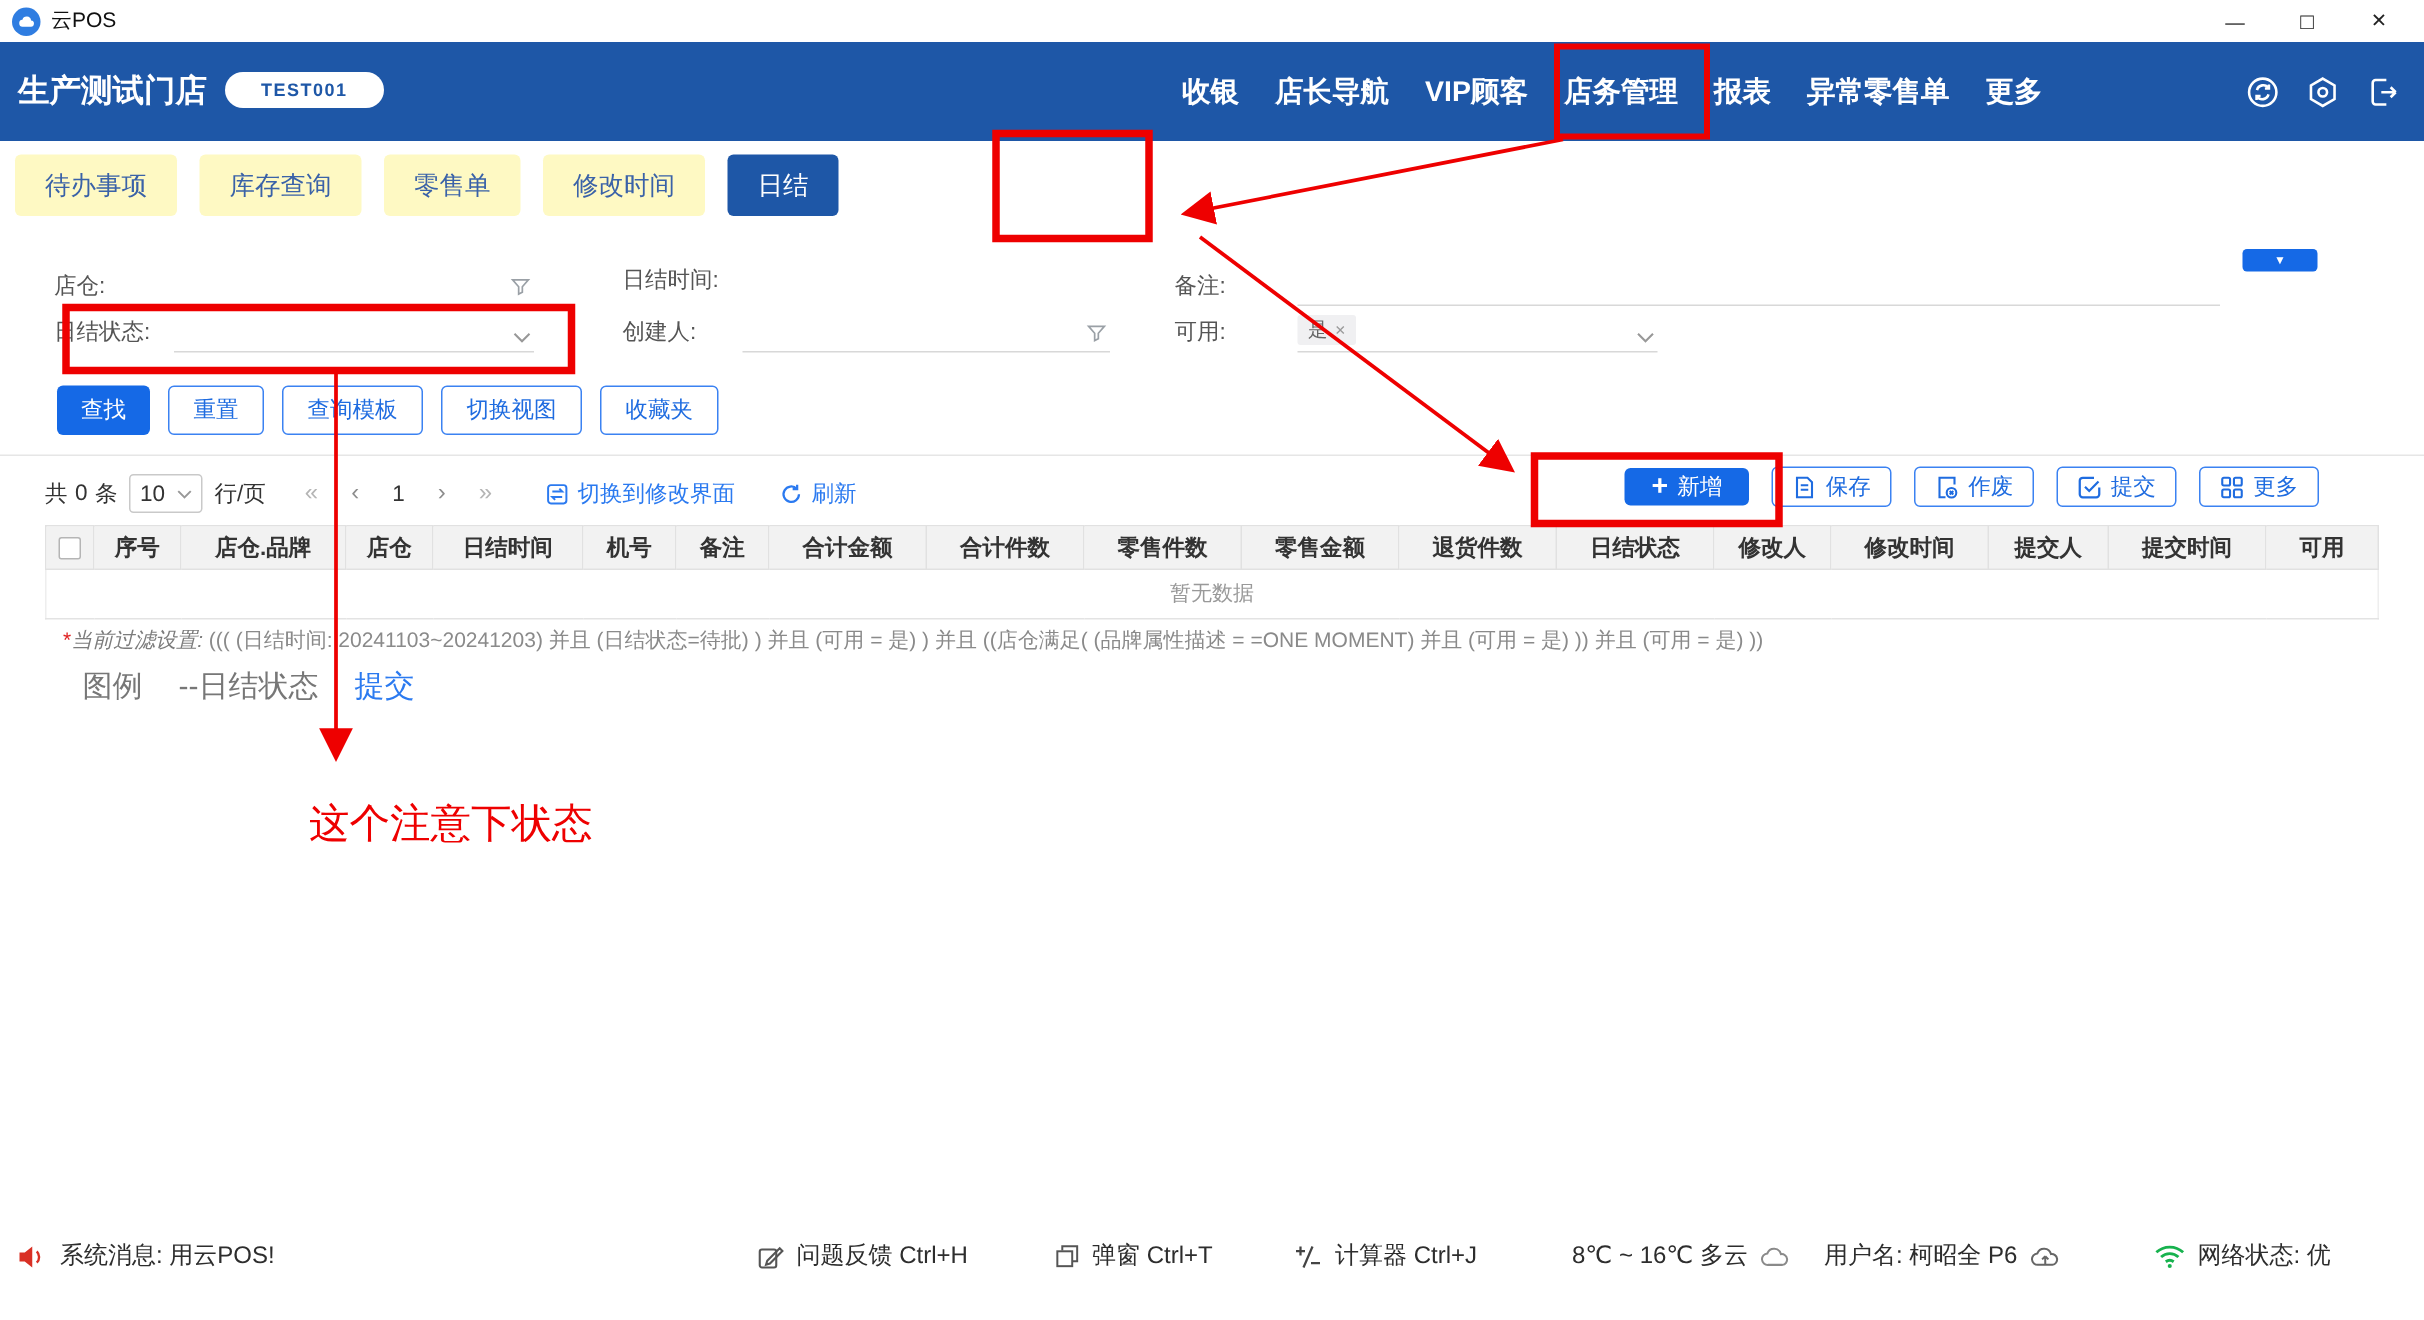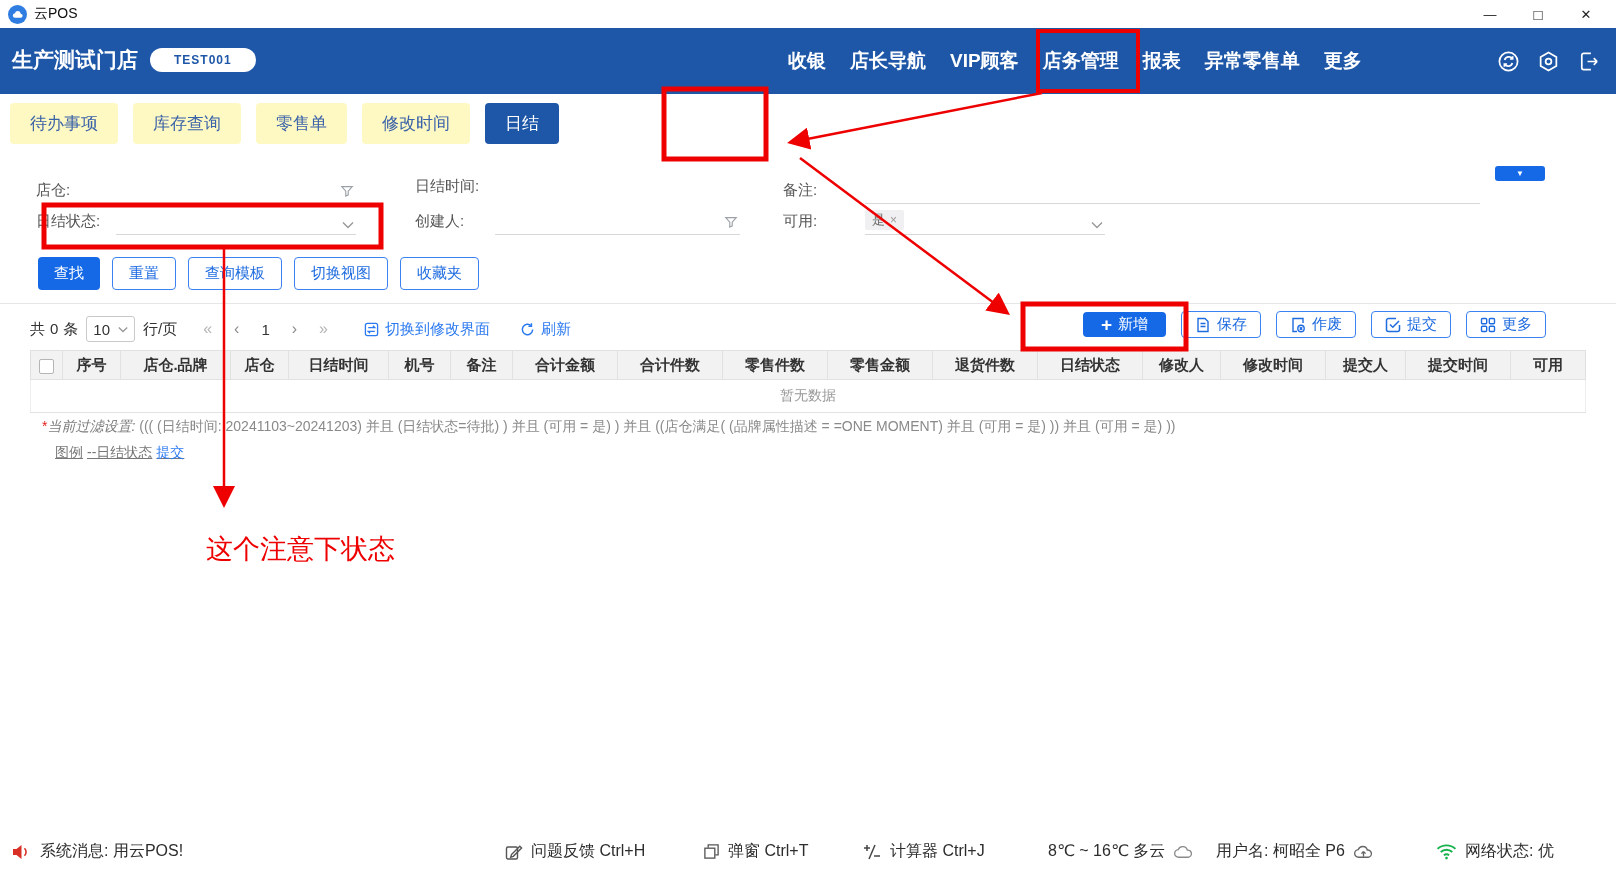--- a/index.html
+++ b/index.html
@@ -72,27 +72,27 @@
   th{background:#f2f2f2;border:1px solid #e1e1e1;height:28px;font-size:15px;color:#333;font-weight:bold;
      white-space:nowrap;overflow:hidden;padding:0 2px;}
   td.empty{border-bottom:1px solid #e3e3e3;border-left:1px solid #eee;border-right:1px solid #eee;height:30px;
      text-align:center;color:#999;font-size:14px;}
   .cb{display:inline-block;width:13px;height:13px;border:1px solid #b5b5b5;border-radius:2px;background:#fff;vertical-align:middle;}
 
   
   .summary{top:418px;left:42px;font-size:14px;color:#8a8a8a;white-space:nowrap;}
   .summary .mark{color:#e02020;}
   .summary .lbl{font-style:italic;color:#7c7c7c;}
-  .legendrow{top:444px;left:55px;font-size:14px;color:#777;display:flex;gap:4px;text-decoration:underline;}
+  .legendrow{top:444px;left:55px;font-size:20px;color:#777;display:flex;gap:24px;}
   .legendrow .lk{color:#2b7af0;}
   .rednote{top:531px;left:206px;font-size:27px;color:#ee0000;white-space:nowrap;}
 
   
   .statusbar{top:826px;left:0;right:0;height:54px;background:#fff;font-size:16px;color:#2d2d2d;}
-  .sitem{position:absolute;top:15px;display:flex;align-items:center;gap:8px;white-space:nowrap;}
+  .sitem{position:absolute;top:1px;display:flex;align-items:center;gap:8px;white-space:nowrap;}
 
   .overlay{top:0;left:0;pointer-events:none;z-index:50;}
 </style>
 </head>
 <body>
 
 <div class="abs titlebar">
   <span class="logo">
     <svg width="12" height="9" viewBox="0 0 22 16">
         <path d="M6 14a4.2 4.2 0 01-.6-8.4A5.4 5.4 0 0116 6.4 3.6 3.6 0 0115.4 14z" fill="#fff"></path>

